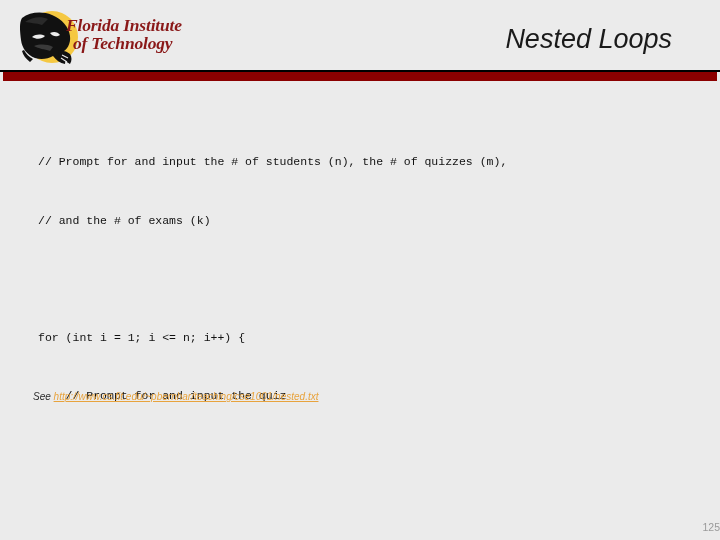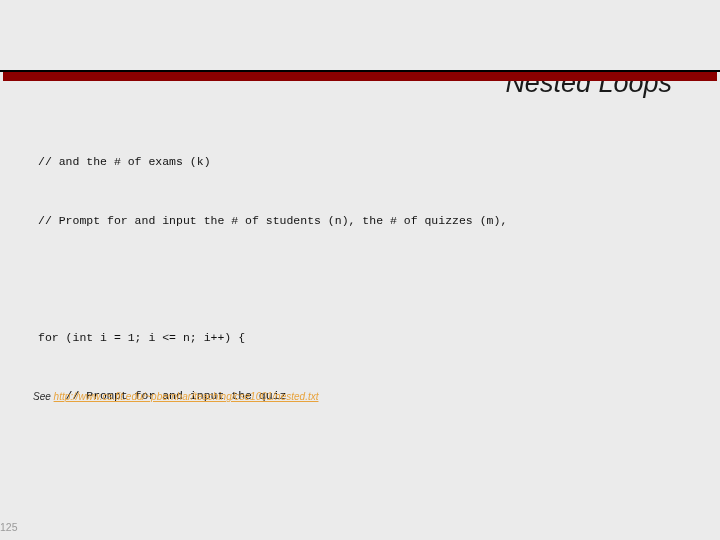--- a/index.html
+++ b/index.html
@@ -60,21 +60,20 @@
 
   .slide-title {
     position: absolute;
     right: 48px;
     top: 24px;
     font-family: "Liberation Sans", sans-serif;
     font-style: italic;
     font-size: 27px;
     color: #1a1a1a;
     white-space: nowrap;
-    margin-top: 44px;
   }
 
   .rule-black {
     position: absolute;
     left: 0;
     top: 70px;
     width: 720px;
     height: 2px;
     background: #000000;
   }
@@ -123,41 +122,64 @@
     text-decoration: underline;
     font-style: italic;
   }
 
   
   .page-number {
     position: absolute;
     left: 0;
     top: 521px;
     width: 720px;
-    text-align: left;
+    text-align: right;
     font-family: "Liberation Sans", sans-serif;
     font-size: 10.5px;
     color: #9a9a9a;
   }
 </style>
 </head>
 <body>
 
 <div class="slide-header">
 
+  <div class="logo-block">
+    <div class="logo-mark">
+      <svg width="80" height="62" viewBox="0 0 80 62" xmlns="http://www.w3.org/2000/svg">
+        <circle cx="40" cy="31" r="26" fill="#f5c842"></circle>
+        <path d="M10 12 C18 6 30 5 40 9 C50 13 57 21 58 30
+                 C59 38 55 44 49 47 C52 50 54 54 53 58
+                 C48 57 44 54 41 50 C36 53 29 54 23 52
+                 C15 49 10 42 9 34 C8 25 7 17 10 12 Z" fill="#111111"></path>
+        <path d="M13 16 C20 11 29 10 36 13 L30 19 C24 17 18 17 13 16 Z" fill="#2a2a2a"></path>
+        <path d="M20 31 C24 28 29 28 33 30 C30 33 25 34 20 31 Z" fill="#ebebeb"></path>
+        <path d="M38 27 C42 25 46 26 48 29 C45 31 41 31 38 27 Z" fill="#ebebeb"></path>
+        <path d="M22 40 C28 38 35 38 41 41 L38 45 C32 43 27 43 22 40 Z" fill="#3a3a3a"></path>
+        <path d="M46 45 C50 44 55 45 58 48 C60 51 60 55 58 58
+                 C55 56 51 54 47 52 Z" fill="#111111"></path>
+        <path d="M50 49 L56 52 M49 52 L55 56" stroke="#ebebeb" stroke-width="1.1" fill="none"></path>
+        <path d="M12 44 C14 48 17 51 21 53 L18 56 C14 53 11 49 10 45 Z" fill="#111111"></path>
+      </svg>
+    </div>
+    <div class="wordmark">
+      <div class="line1">Florida Institute</div>
+      <div class="line2">of Technology</div>
+    </div>
+  </div>
 
   <div class="slide-title">Nested Loops</div>
 
   <div class="rule-black"></div>
   <div class="rule-red"></div>
 </div>
 
 <div class="code-body">
+  <div class="code-line">// Prompt for and input the # of students (n), the # of quizzes (m),</div>
   <div class="code-line">// and the # of exams (k)</div>
-  <div class="code-line">// Prompt for and input the # of students (n), the # of quizzes (m),</div>
   <div class="code-gap"></div>
   <div class="code-line">for (int i = 1; i &lt;= n; i++) {</div>
   <div class="code-line">    // Prompt for and input the quiz</div>
   <div class="code-gap"></div>
   
   
   
   
   
 </div>

